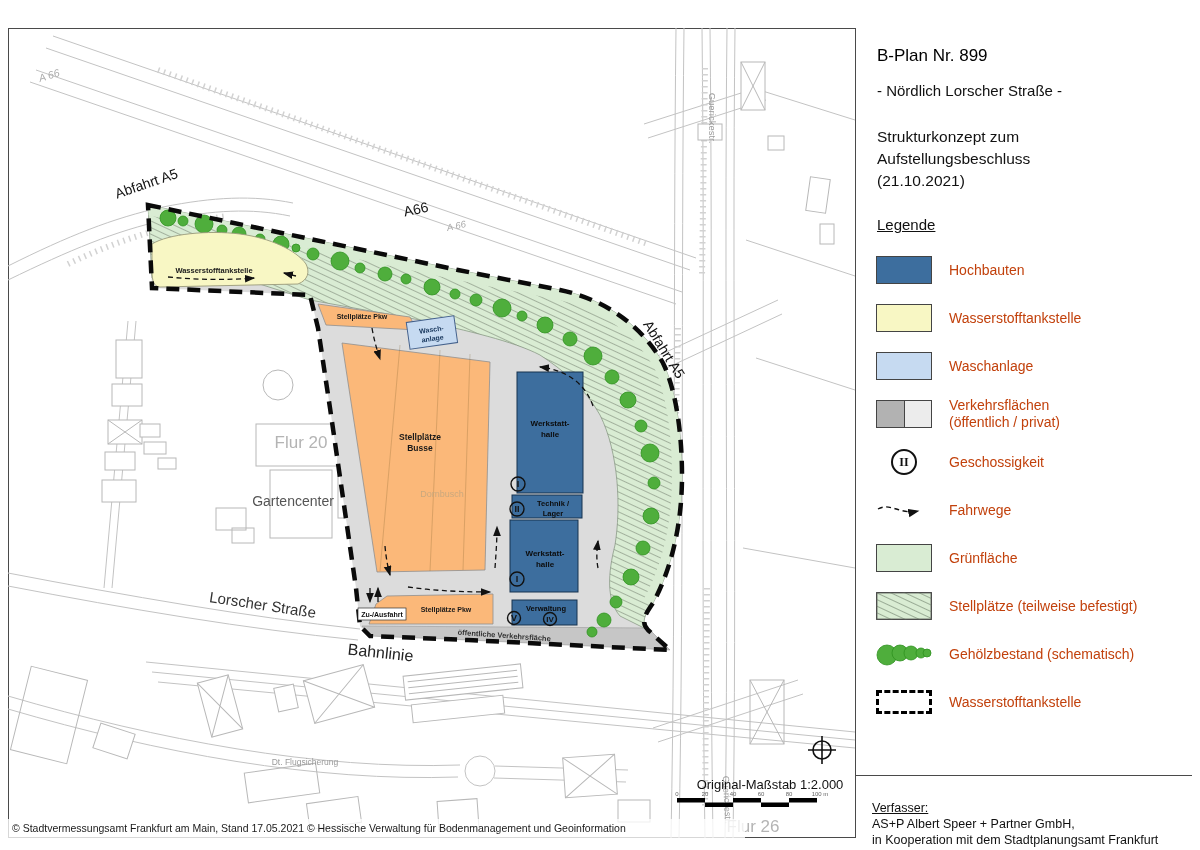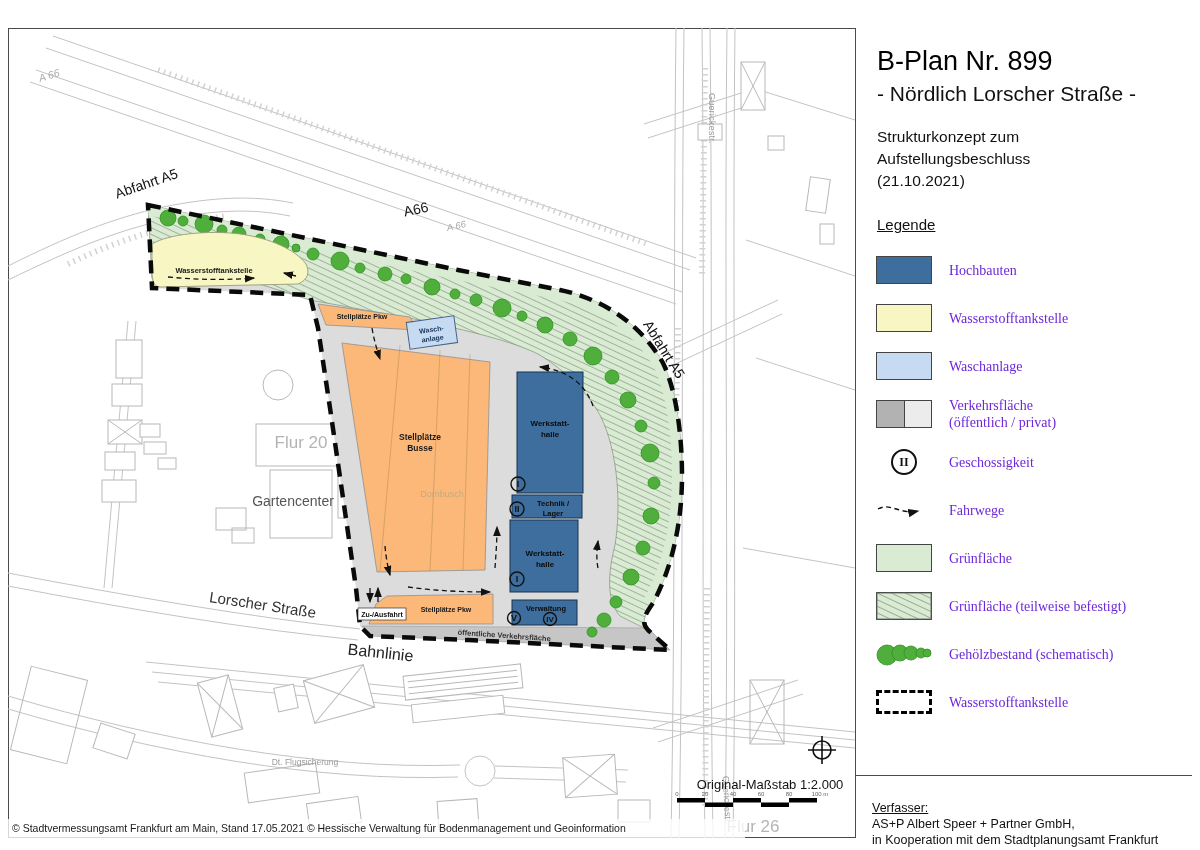--- a/index.html
+++ b/index.html
@@ -3,34 +3,34 @@
 <meta charset="utf-8">
 <style>
   html,body{margin:0;padding:0;background:#fff;}
   body{width:1200px;height:850px;position:relative;font-family:"Liberation Sans",sans-serif;color:#111;overflow:hidden;}
   .sheet-border{position:absolute;left:8px;top:28px;width:1184px;height:810px;border:1.5px solid #4a4a4a;box-sizing:border-box;background:#fff;}
   .map-area{position:absolute;left:8px;top:28px;width:847px;height:810px;}
   svg{display:block;}
   svg text{font-family:"Liberation Sans",sans-serif;}
   .serif{font-family:"Liberation Serif",serif;}
   .panel{position:absolute;left:855px;top:28px;width:337px;height:747px;border-left:1.5px solid #4a4a4a;box-sizing:border-box;background:#fff;}
-  .plan-title{position:absolute;left:21px;top:18px;font-size:27px;color:#000;}
-  .plan-subtitle{position:absolute;left:21px;top:54px;font-size:21px;}
+  .plan-title{position:absolute;left:21px;top:18px;font-size:17px;color:#000;}
+  .plan-subtitle{position:absolute;left:21px;top:54px;font-size:15px;}
   .concept{position:absolute;left:21px;top:98px;font-size:15.5px;line-height:22px;}
   .legend-heading{position:absolute;left:21px;top:188px;font-size:15px;text-decoration:underline;text-align:center;}
   .legend{position:absolute;left:20px;top:218px;right:6px;}
   .legend-row{display:flex;align-items:center;height:48px;gap:17px;}
   .swatch{width:56px;height:28px;border:1.3px solid #444;box-sizing:border-box;flex:none;}
   .swatch.split{display:flex;padding:0;}
   .swatch.split .half{flex:1;height:100%;}
   .swatch.split .half:first-child{border-right:1px solid #444;box-sizing:border-box;}
   .symbol-cell{width:56px;flex:none;display:flex;justify-content:center;align-items:center;}
   .geschoss-circle{width:22px;height:22px;border:2px solid #111;border-radius:50%;display:flex;align-items:center;justify-content:center;font-family:"Liberation Serif",serif;font-weight:bold;font-size:12px;background:#fff;}
   .dashed-rect{width:56px;height:24px;border:3px dashed #000;box-sizing:border-box;background:#fff;flex:none;}
-  .legend-label{font-size:14px;line-height:17px;color:#6d28d9;font-family:Liberation Serif, serif;}
+  .legend-label{font-size:14px;line-height:17px;color:#c2410c;}
   .authorbox{position:absolute;left:855px;top:775px;width:337px;height:63px;border-left:1.5px solid #4a4a4a;border-top:1.5px solid #4a4a4a;box-sizing:border-box;background:#fff;font-size:12.5px;line-height:16px;padding:24px 10px 0 16px;}
   .authorbox .vh{text-decoration:underline;}
 </style>
 </head>
 <body>
 
 <div class="sheet-border"></div>
 
 <div class="map-area">
 <svg width="847" height="810" viewBox="0 0 847 810">
@@ -335,21 +335,21 @@
     <div class="legend-row">
       <div class="swatch" style="background:#C6DAF1"></div>
       <div class="legend-label">Waschanlage</div>
     </div>
     <div class="legend-row">
       <div class="swatch split">
         <div class="half" style="background:#B2B2B2"></div>
         <div class="half" style="background:#ECECEC"></div>
       </div>
       <div class="legend-label">
-        <div>Verkehrsfläche</div>
+        <div>Verkehrsflächen</div>
         <div>(öffentlich / privat)</div>
       </div>
     </div>
     <div class="legend-row">
       <div class="symbol-cell">
         <div class="geschoss-circle">
             <span>II</span>
           </div>
       </div>
       <div class="legend-label">Geschossigkeit</div>
@@ -376,21 +376,21 @@
         <svg width="56" height="28" viewBox="0 0 56 28">
           <defs>
               <pattern id="lhatch" width="6" height="6" patternUnits="userSpaceOnUse" patternTransform="rotate(115)">
                 <line x1="0" y1="0" x2="0" y2="6" stroke="#6f7f6b" stroke-width="1.2"></line>
               </pattern>
             </defs>
           <rect x="0.7" y="0.7" width="54.6" height="26.6" fill="#D9ECD3" stroke="#444" stroke-width="1.3"></rect>
           <rect x="0.7" y="0.7" width="54.6" height="26.6" fill="url(#lhatch)"></rect>
         </svg>
       </div>
-      <div class="legend-label">Grünfläche (teilweise befestigt)</div>
+      <div class="legend-label">Stellplätze (teilweise befestigt)</div>
     </div>
     <div class="legend-row">
       <div class="symbol-cell">
         <svg width="56" height="24" viewBox="0 0 56 24">
           <g fill="#4FAE3C" stroke="#2F921F" stroke-width="0.8">
             <circle cx="11" cy="13" r="10"></circle>
               <circle cx="24" cy="11" r="8"></circle>
               <circle cx="35" cy="11" r="7"></circle>
               <circle cx="45" cy="11" r="5"></circle>
               <circle cx="51" cy="11" r="4"></circle>

